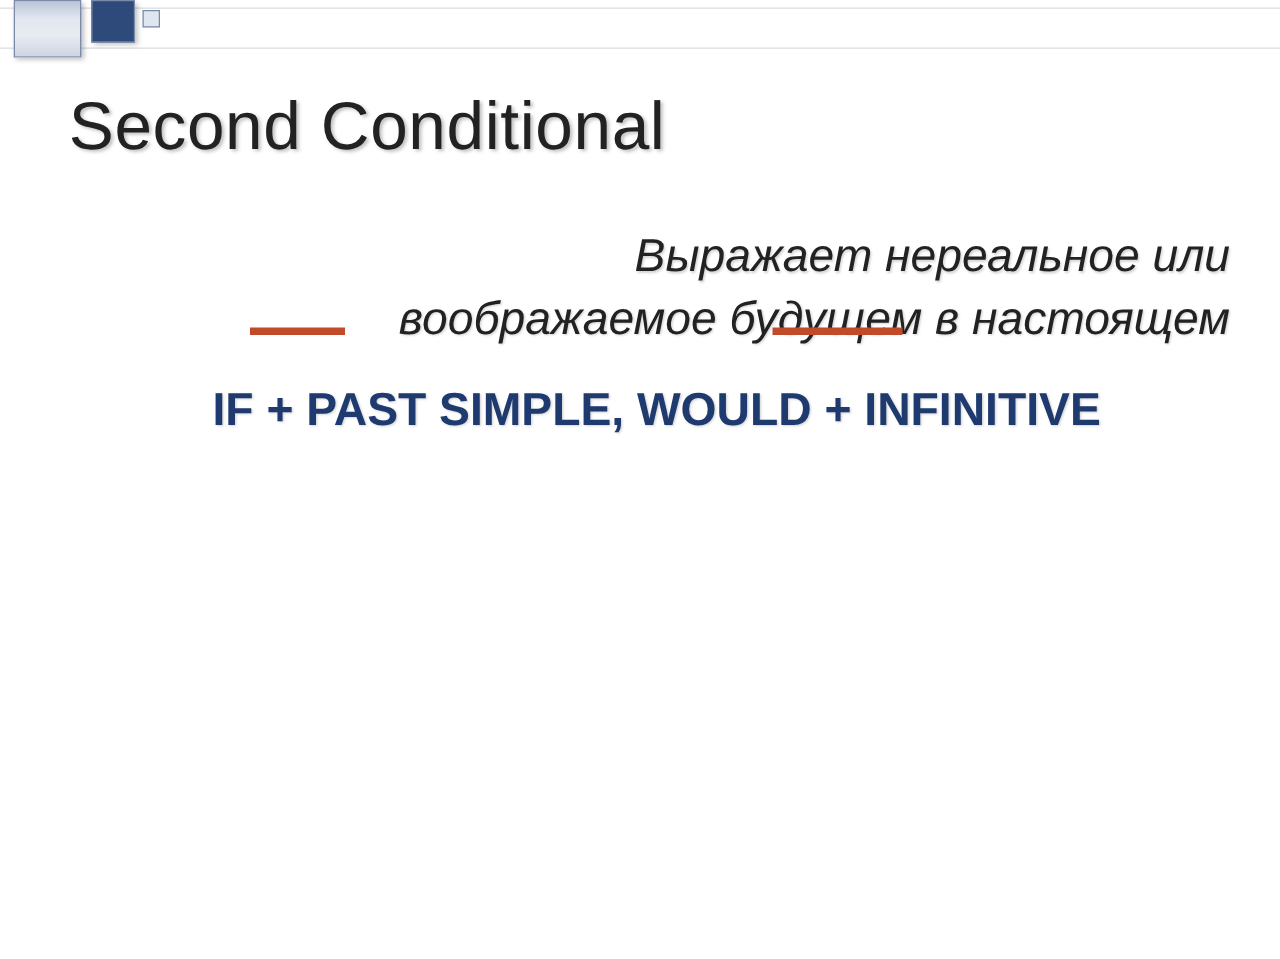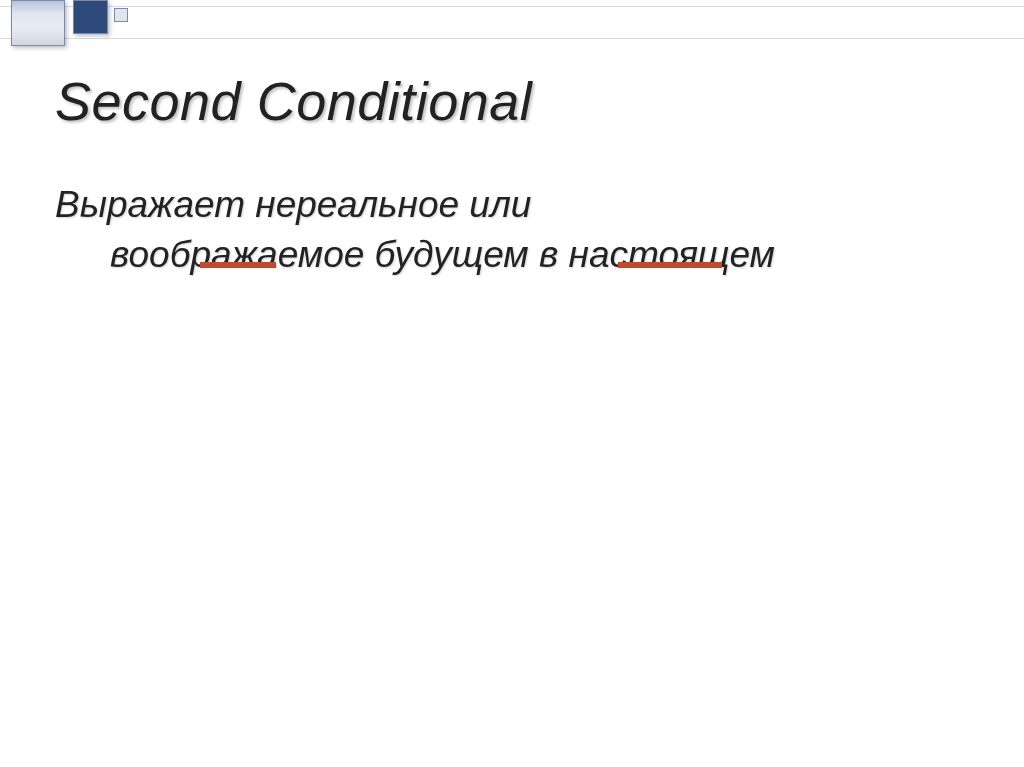--- a/index.html
+++ b/index.html
@@ -64,21 +64,20 @@
       left: 55px;
       right: 40px;
     }
     .title {
       font-size: 54px;
       color: #222;
       font-weight: 400;
       text-shadow: 2px 2px 3px rgba(0,0,0,0.25);
       letter-spacing: 0.5px;
       margin-bottom: 48px;
-      font-style: italic;
     }
     .body-area {
       margin-left: 0px;
     }
     .bullet-row {
       display: flex;
       align-items: flex-start;
       margin-bottom: 40px;
     }
     .bullet-sq {
@@ -98,20 +97,21 @@
       position: relative;
     }
     .underline-red {
       position: absolute;
       height: 6px;
       background: #c14a2a;
     }
     .para-indent {
       margin-left: 0px;
       margin-bottom: 27px;
+      text-align: right;
     }
     .para-text {
       font-size: 37px;
       font-style: italic;
       color: #222;
       line-height: 1.35;
       text-shadow: 1px 1px 2px rgba(0,0,0,0.18);
     }
     .sub-indent {
       padding-left: 55px;
@@ -147,15 +147,18 @@
 
 
     <div class="underline-red" style="left:145px; top:192px; width:76px;"></div>
     <div class="underline-red" style="left:563px; top:192px; width:104px;"></div>
 
     <div class="para-indent">
       <div class="para-text">Выражает нереальное или</div>
       <div class="para-text sub-indent">воображаемое будущем в настоящем</div>
     </div>
 
+    <div class="formula-wrap">
+      <span class="formula">IF + PAST SIMPLE, WOULD + INFINITIVE</span>
+    </div>
 
   </div>
 </div>
 
 </body></html>

